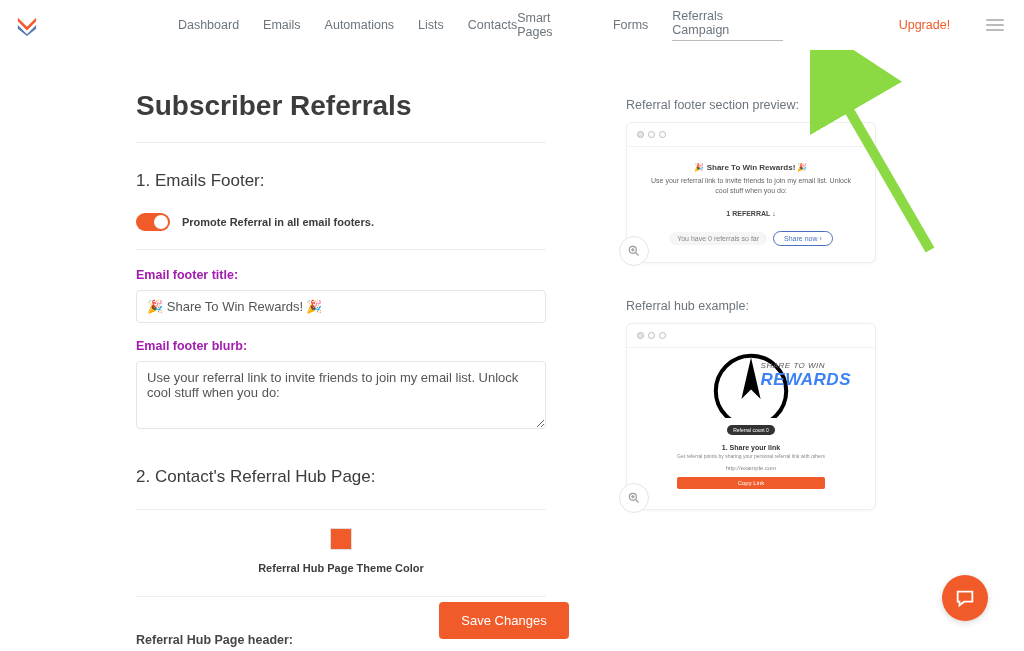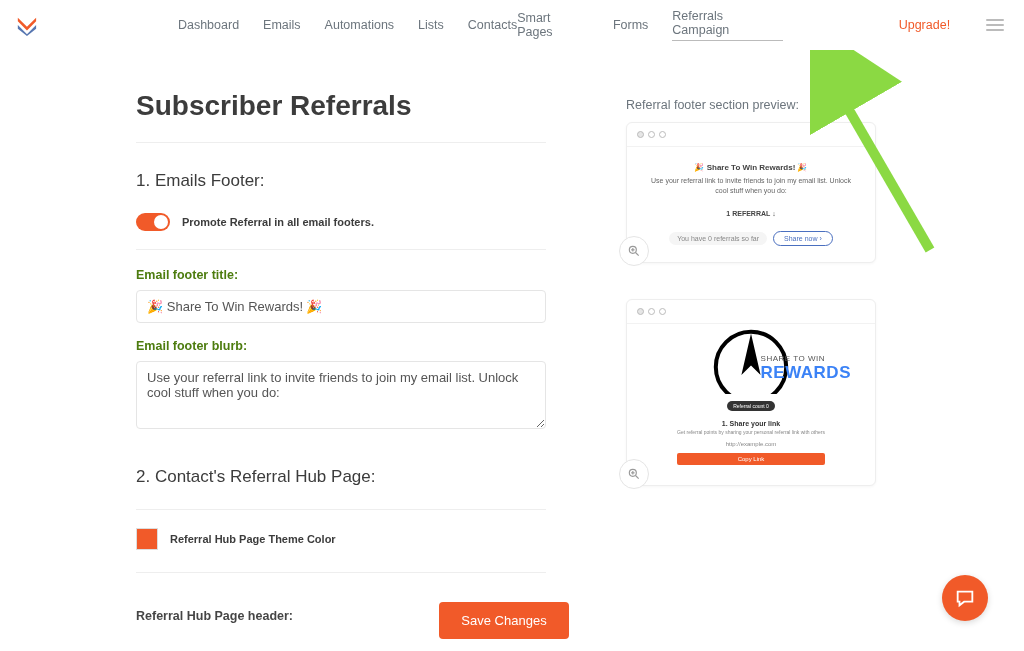--- a/index.html
+++ b/index.html
@@ -16,44 +16,44 @@
 .content { display: flex; padding: 40px 48px 0 136px; gap: 80px; }
 .left-col { flex: 0 0 410px; }
 .page-title { font-size: 28px; font-weight: 700; color: #3c3c3c; margin-bottom: 20px; }
 .hr { border: none; border-top: 1px solid #eee; margin-bottom: 28px; }
 .section-title { font-size: 17px; font-weight: 400; color: #3c3c3c; margin-bottom: 22px; margin-top: 6px;}
 .toggle-row { display: flex; align-items: center; gap: 12px; margin-bottom: 18px; }
 .toggle { width: 34px; height: 18px; background: #f15a29; border-radius: 10px; position: relative; cursor: pointer; }
 .toggle::after { content: ''; position: absolute; width: 14px; height: 14px; background: #fff; border-radius: 50%; top: 2px; right: 2px; }
 .toggle-label { font-size: 11px; font-weight: 600; color: #3c3c3c; }
 .hr2 { border: none; border-top: 1px solid #eee; margin: 12px 0 18px; }
-.field-label { font-size: 12.5px; font-weight: 700; color: #4d7c0f; margin-bottom: 8px; }
+.field-label { font-size: 12.5px; font-weight: 700; color: #a21caf; margin-bottom: 8px; }
 .input { width: 100%; border: 1px solid #e5e5e5; border-radius: 4px; padding: 8px 10px; font-size: 13px; color: #555; }
 .textarea { width: 100%; border: 1px solid #e5e5e5; border-radius: 4px; padding: 8px 10px; font-size: 13px; color: #555; height: 68px; resize: vertical; }
-.color-row { display: flex; align-items: center; gap: 12px; margin-top: 6px; }
+.color-row { display: flex; align-items: center; gap: 12px; margin-top: 6px; flex-direction: column; }
 .color-swatch { width: 22px; height: 22px; background: #f15a29; border: 1px solid #ddd; cursor: pointer; }
 .right-col { flex: 1; padding-top: 8px; }
 .preview-label { font-size: 12.5px; color: #6c757d; margin-bottom: 10px; }
 .preview-card { background: #fff; border: 1px solid #eee; border-radius: 6px; width: 250px; position: relative; padding-bottom: 10px; box-shadow: 0 1px 3px rgba(0,0,0,0.04); margin-bottom: 36px;}
 .dots { display: flex; gap: 4px; padding: 8px 10px; border-bottom: 1px solid #f2f2f2; }
 .dot { width: 7px; height: 7px; border: 1px solid #bbb; border-radius: 50%; }
 .dot.filled { background: #e6e6e6; }
 .preview-body { padding: 16px 18px 6px; text-align: center; }
 .pv-title { font-size: 8px; font-weight: 700; color: #444; }
 .pv-blurb { font-size: 7px; color: #666; margin-top: 4px; line-height: 1.4; }
 .pv-referral { font-size: 7px; font-weight: 700; color: #444; margin-top: 14px; }
 .pv-btnrow { display: flex; justify-content: center; gap: 6px; margin-top: 14px; align-items: center; }
 .pv-count { font-size: 7px; color: #888; background: #f5f5f5; border-radius: 10px; padding: 3px 8px; }
 .pv-share { font-size: 7px; color: #4a6fbf; border: 1px solid #4a6fbf; border-radius: 10px; padding: 3px 10px; }
 .zoom-btn { position: absolute; bottom: -4px; left: -8px; width: 30px; height: 30px; border-radius: 50%; background: #fff; border: 1px solid #e5e5e5; display: flex; align-items: center; justify-content: center; cursor: pointer; }
 .zoom-btn svg { width: 14px; height: 14px; stroke: #999; }
 .hub-body { padding: 0; }
 .hub-banner { height: 70px; background: #fff; position: relative; overflow: hidden; display:flex; align-items:center; justify-content:center; }
 .hub-logo { width: 80px; height: 80px; position: relative; }
-.hub-text { position: absolute; right: 24px; top: 30px; text-align: left; }
+.hub-text { position: absolute; right: 24px; top: 13px; text-align: left; font-style: italic; }
 .hub-text .s1 { font-size: 8px; color: #555; letter-spacing: 0.5px;}
 .hub-text .s2 { font-size: 17px; font-weight: 800; color: #3b82f6; letter-spacing: 0.5px;}
 .hub-badge { background: #333; color: #fff; font-size: 5px; padding: 2px 6px; border-radius: 8px; display: inline-block; margin: 4px auto 0; }
 .hub-section { padding: 8px 30px 10px; text-align: center; }
 .hub-h { font-size: 7px; font-weight: 700; color: #333; }
 .hub-p { font-size: 5px; color: #888; margin-top: 2px; line-height: 1.3; }
 .hub-url { font-size: 6px; color: #888; margin-top: 6px; }
 .hub-copy { background: #f15a29; color: #fff; font-size: 6px; padding: 3px 0; border-radius: 2px; margin: 6px 20px 0; }
 .save-bar { position: fixed; bottom: 12px; left: 0; right: 16px; display: flex; justify-content: center; }
 .save-btn { background: #f15a29; color: #fff; border: none; padding: 11px 22px; font-size: 13px; border-radius: 4px; cursor: pointer; }
@@ -137,20 +137,21 @@
       <div class="zoom-btn">
         <svg viewBox="0 0 24 24" fill="none" stroke-width="2">
             <circle cx="10" cy="10" r="6"></circle>
             <line x1="15" y1="15" x2="20" y2="20"></line>
             <line x1="10" y1="7" x2="10" y2="13"></line>
             <line x1="7" y1="10" x2="13" y2="10"></line>
           </svg>
       </div>
     </div>
 
+    <div class="preview-label">Referral hub example:</div>
     <div class="preview-card">
       <div class="dots">
           <span class="dot filled"></span>
           <span class="dot"></span>
           <span class="dot"></span>
         </div>
       <div class="hub-body">
         <div class="hub-banner">
           <svg class="hub-logo" viewBox="0 0 100 100">
               <circle cx="50" cy="60" r="44" fill="none" stroke="#000" stroke-width="5"></circle>

